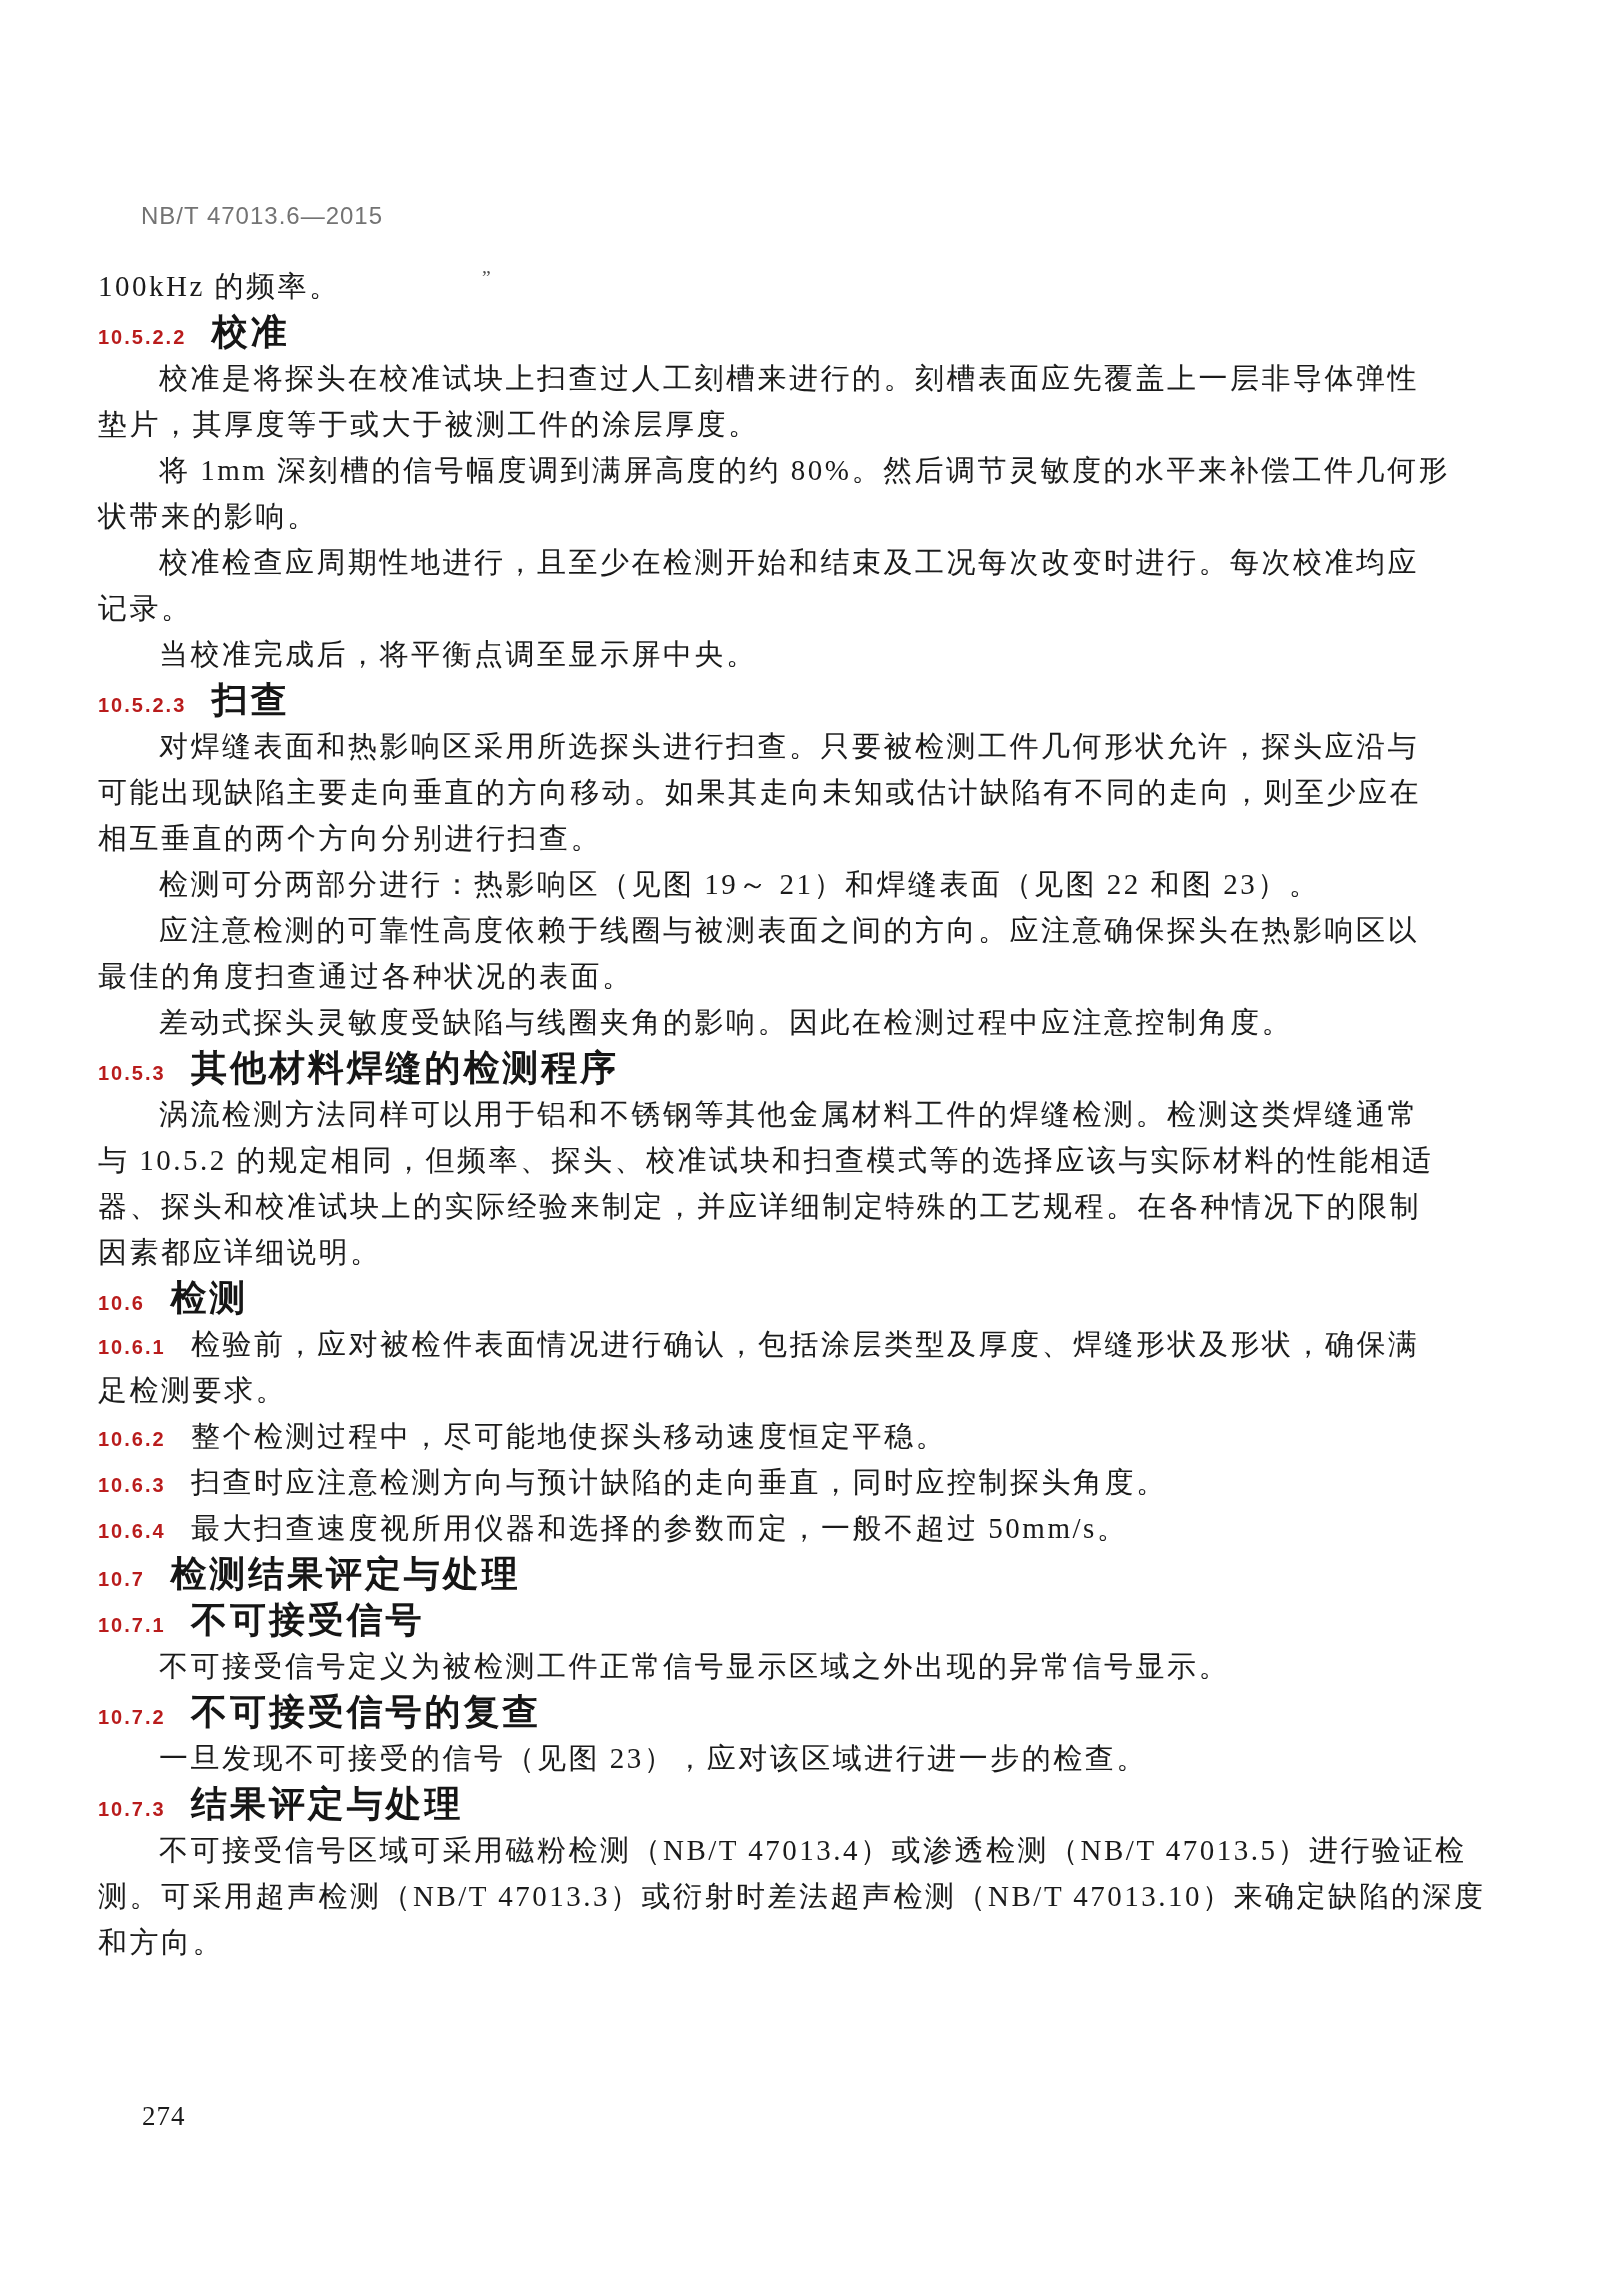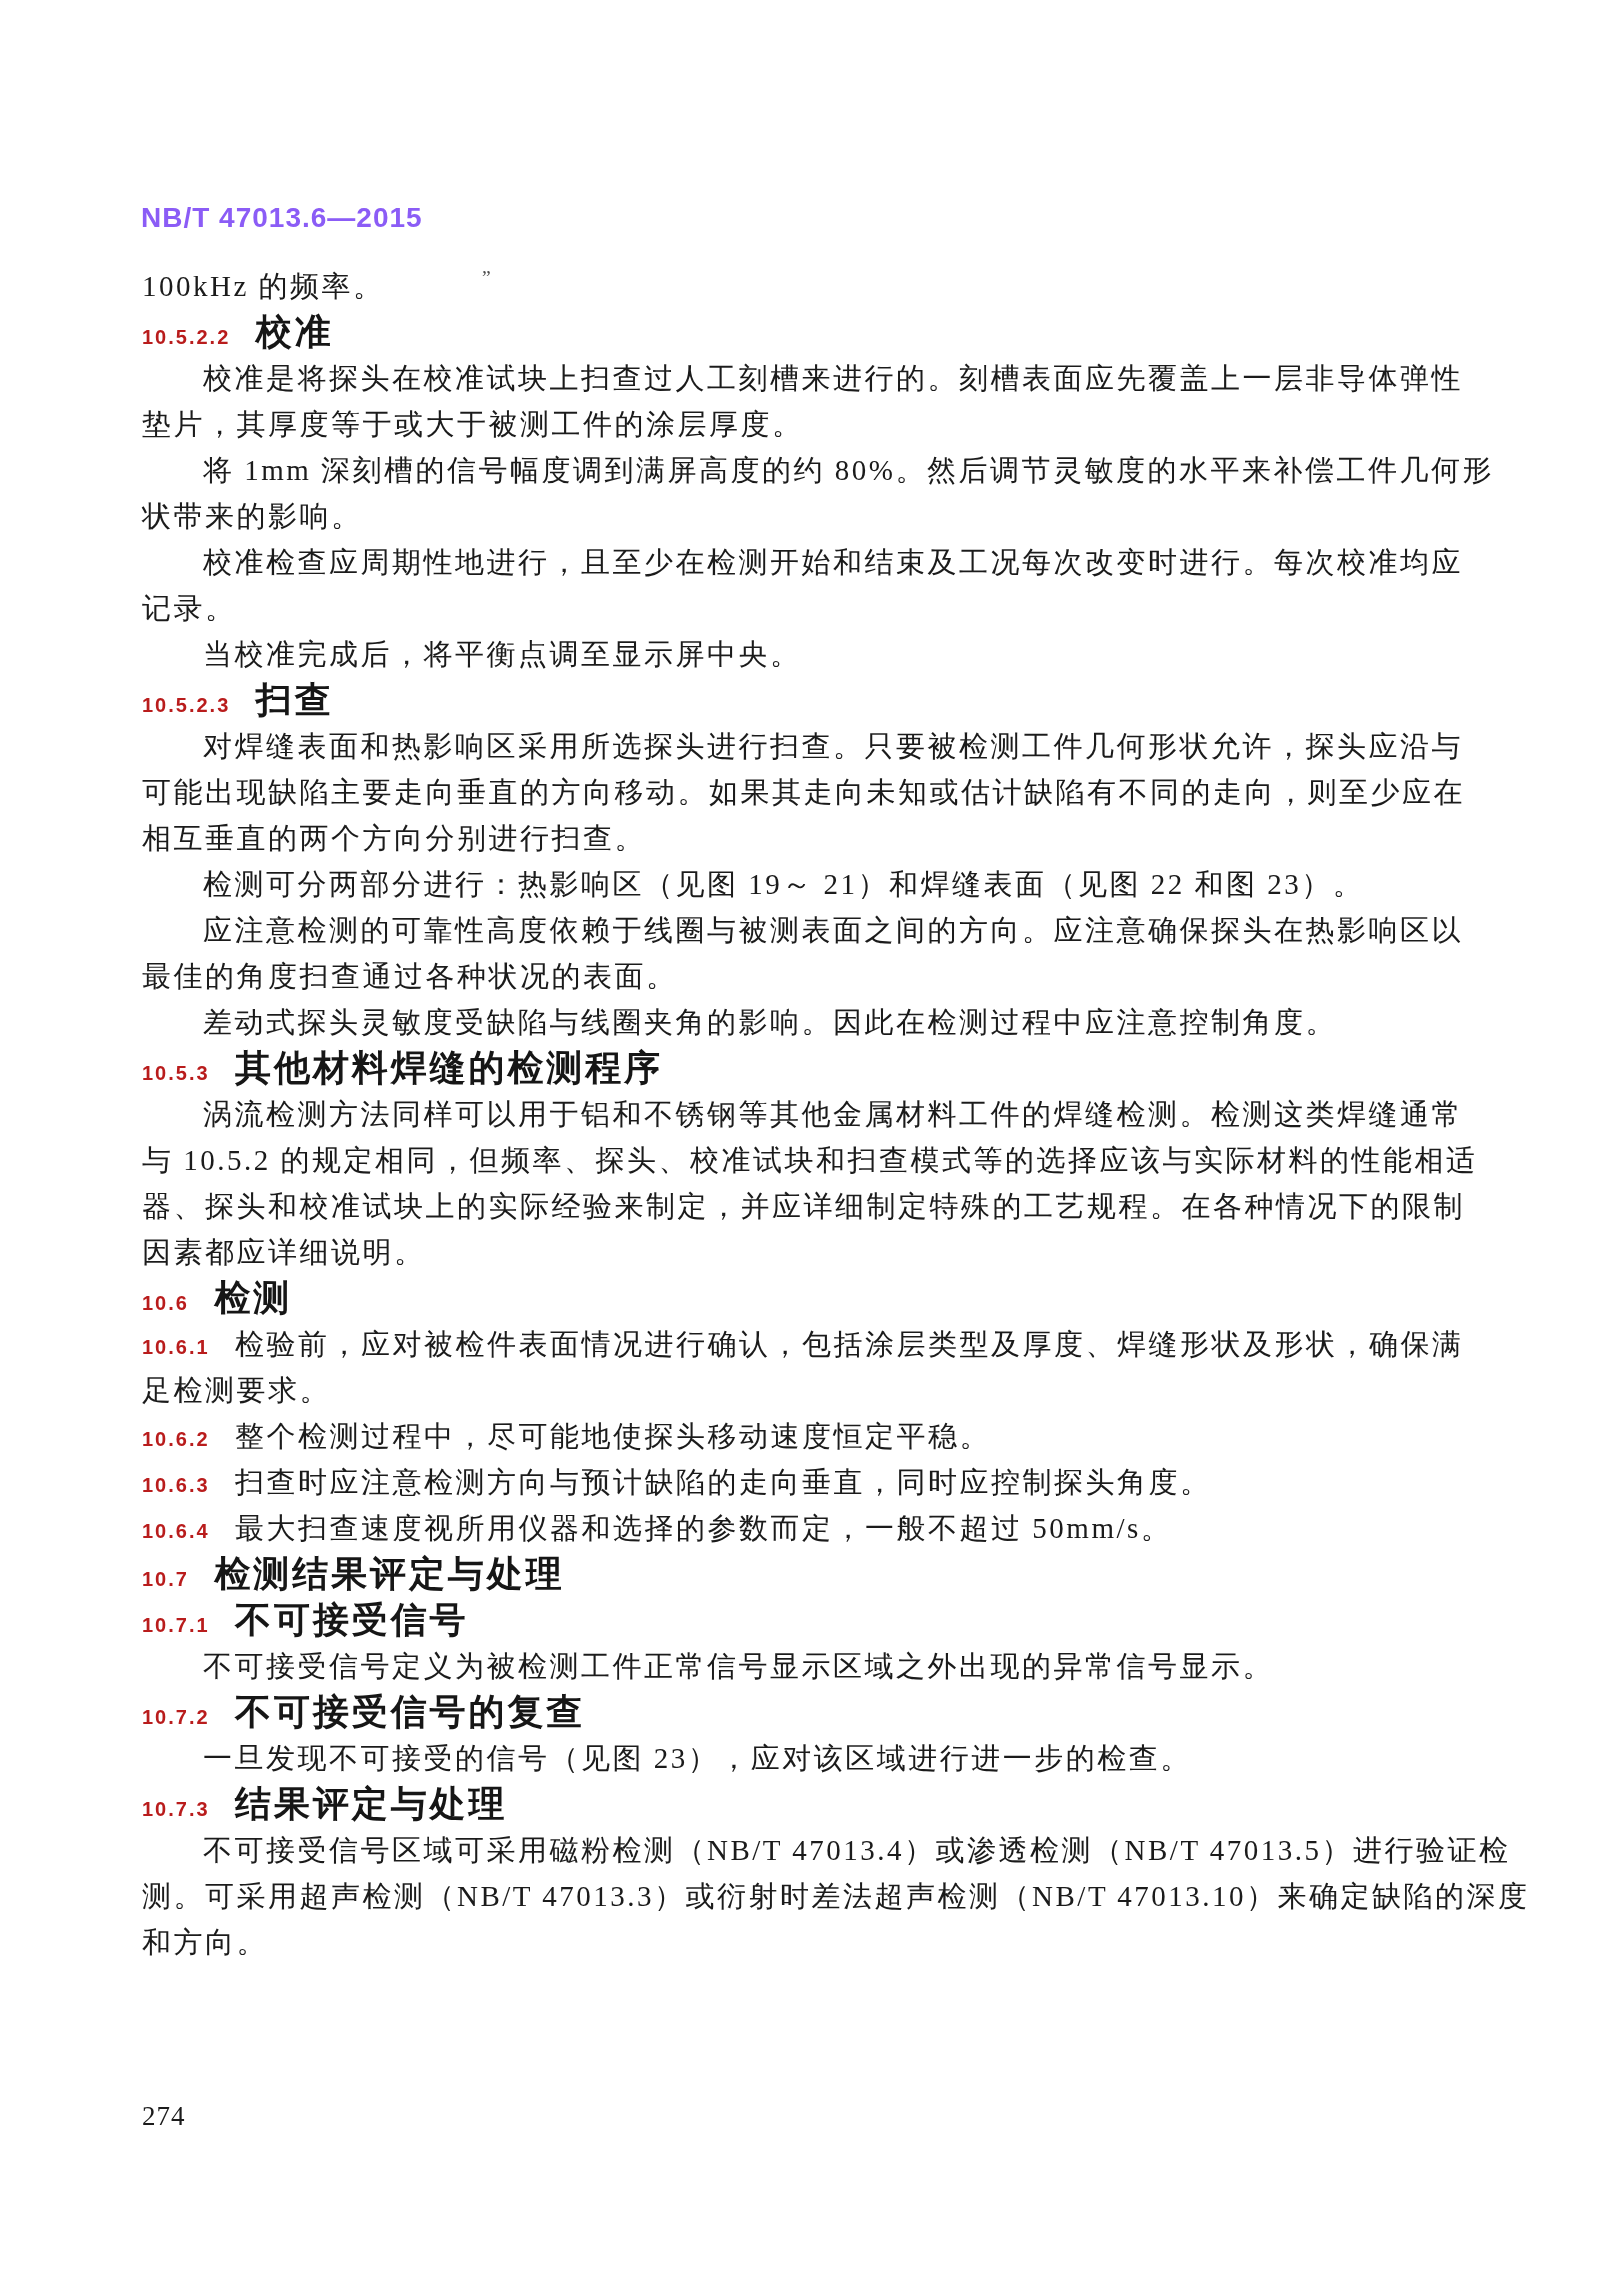--- a/index.html
+++ b/index.html
@@ -14,39 +14,38 @@
     background: #ffffff;
     font-family: "Liberation Serif", "DejaVu Serif", serif;
     color: #1b1b1b;
     overflow: hidden;
   }
   .doc-header {
     position: absolute;
     left: 141px;
     top: 202px;
     font-family: "Liberation Sans", "DejaVu Sans", sans-serif;
-    font-weight: bold;
-    font-size: 28px;
+    font-weight: normal;
+    font-size: 24px;
     letter-spacing: 1px;
-    color: #8b5cf6;
+    color: #737373;
     white-space: nowrap;
   }
   .artifact {
     position: absolute;
     left: 482px;
     top: 267px;
     font-size: 19.6px;
     color: #4a4a4a;
   }
   .text-block {
     position: absolute;
     left: 98px;
     top: 263px;
     width: 1451px;
-    margin-left: 44px;
   }
   .line {
     height: 46px;
     line-height: 46px;
     font-size: 29px;
     letter-spacing: 2.5px;
     white-space: nowrap;
     color: #1b1b1b;
   }
   .line.indent { padding-left: 61px; }

